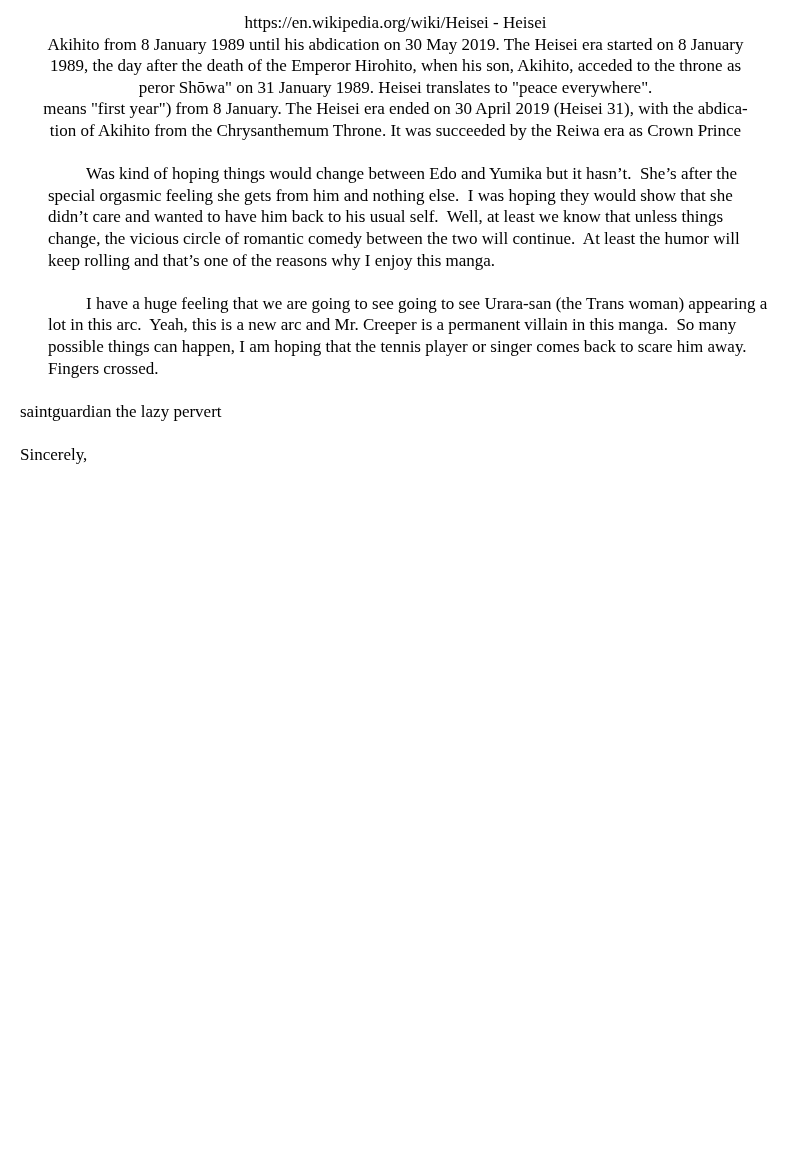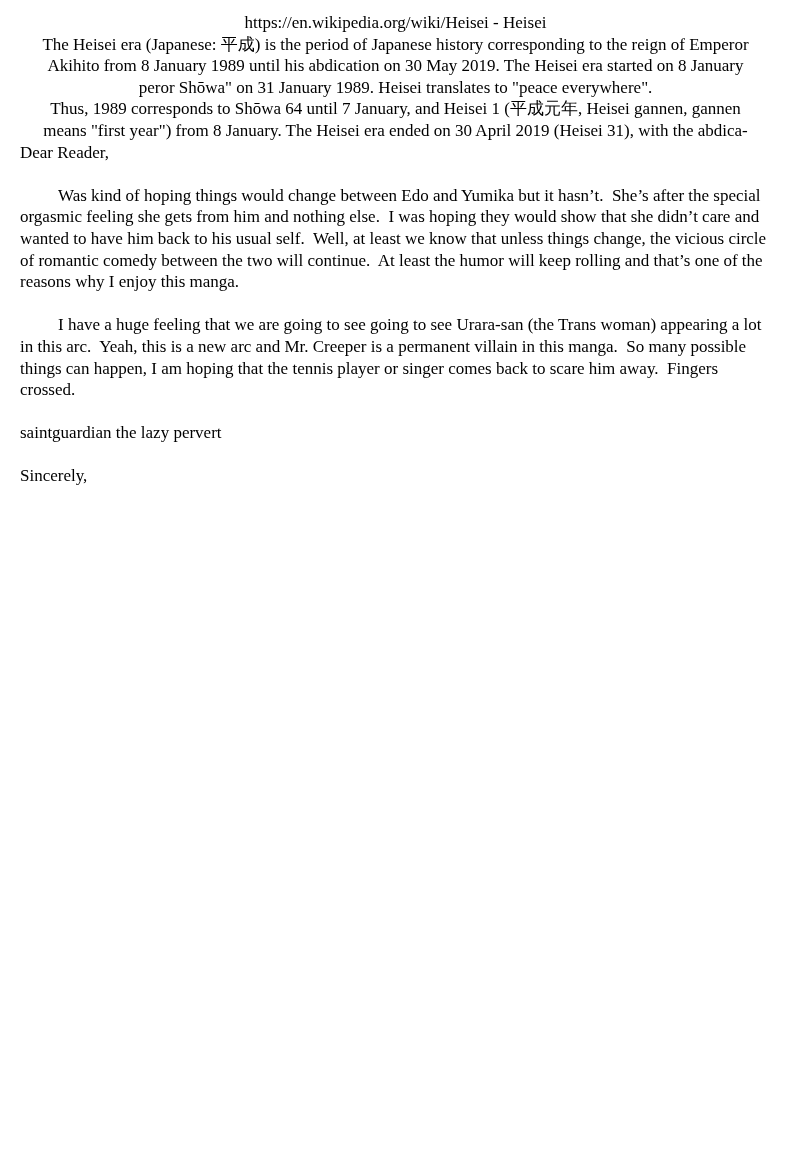--- a/index.html
+++ b/index.html
@@ -33,41 +33,41 @@
   }
   .letter p {
     margin: 0;
     white-space: pre-wrap;
   }
   .letter p.spaced {
     margin-top: 21.6px;
   }
   .letter p.indent {
     text-indent: 38px;
+    margin-left: 28px;
   }
 </style>
 </head>
 <body>
 
 <div class="page">
 
   <div class="centered-block">
     <div class="line">https://en.wikipedia.org/wiki/Heisei - Heisei</div>
     <div>
-        <div class="line">The Heisei era (Japanese: 平成) is the period of Japanese history corresponding to the reign of Emperor</div>
         <div class="line">Akihito from 8 January 1989 until his abdication on 30 May 2019. The Heisei era started on 8 January</div>
+        <div class="line">1989, the day after the death of the Emperor Hirohito, when his son, Akihito, acceded to the throne as</div>
         <div class="line">peror Shōwa" on 31 January 1989. Heisei translates to "peace everywhere".</div>
       </div>
     <div>
-        <div class="line">Thus, 1989 corresponds to Shōwa 64 until 7 January, and Heisei 1 (平成元年, Heisei gannen, gannen</div>
         <div class="line">means "first year") from 8 January. The Heisei era ended on 30 April 2019 (Heisei 31), with the abdica-</div>
+        <div class="line">tion of Akihito from the Chrysanthemum Throne. It was succeeded by the Reiwa era as Crown Prince</div>
       </div>
   </div>
 
   <div class="letter">
-    <p>Dear Reader,</p>
     <p class="spaced indent">Was kind of hoping things would change between Edo and Yumika but it hasn’t.  She’s after the special orgasmic feeling she gets from him and nothing else.  I was hoping they would show that she didn’t care and wanted to have him back to his usual self.  Well, at least we know that unless things change, the vicious circle of romantic comedy between the two will continue.  At least the humor will keep rolling and that’s one of the reasons why I enjoy this manga.</p>
     <p class="spaced indent">I have a huge feeling that we are going to see going to see Urara-san (the Trans woman) appearing a lot in this arc.  Yeah, this is a new arc and Mr. Creeper is a permanent villain in this manga.  So many possible things can happen, I am hoping that the tennis player or singer comes back to scare him away.  Fingers crossed.</p>
     <p class="spaced">saintguardian the lazy pervert</p>
     <p class="spaced">Sincerely,</p>
   </div>
 
 </div>
 
 </body></html>

